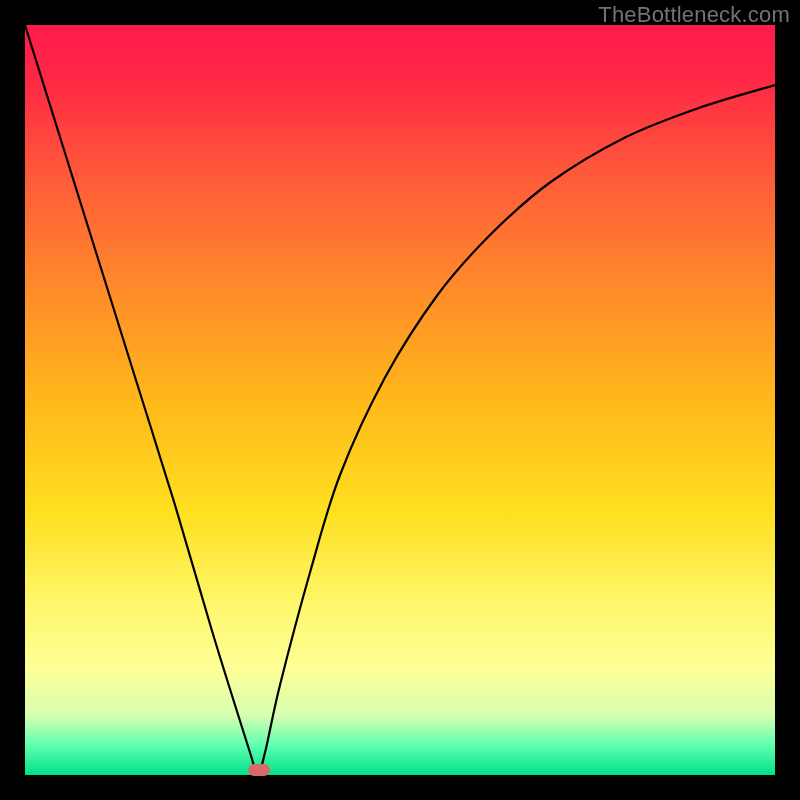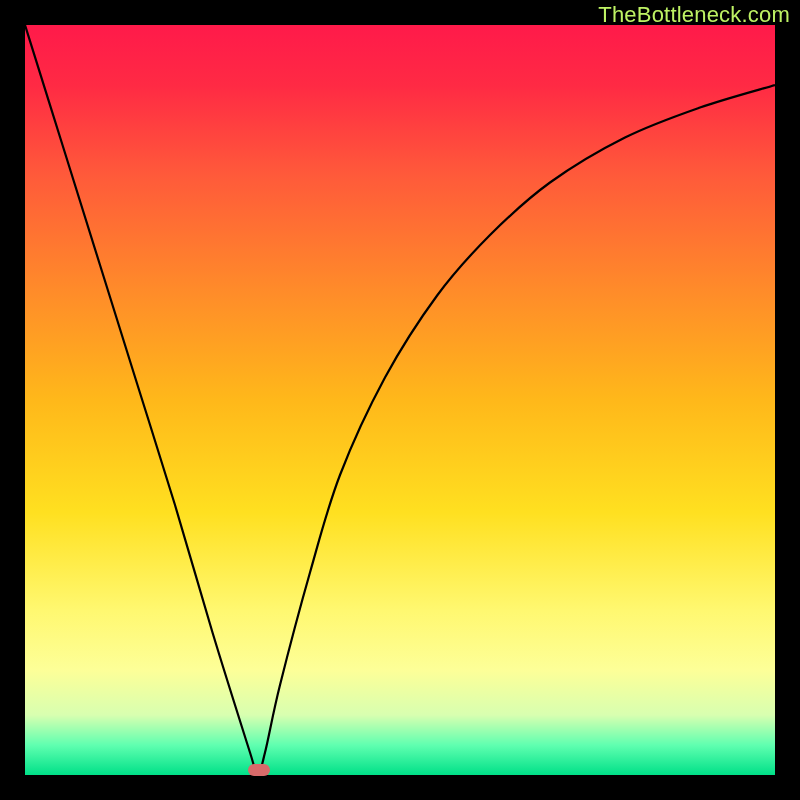--- a/index.html
+++ b/index.html
@@ -23,21 +23,21 @@
       #60ffb0 96%,
       #00e088 100%);
   }
   .attribution {
     position: absolute;
     top: 2px;
     right: 10px;
     font-family: Arial, Helvetica, sans-serif;
     font-size: 22px;
     font-weight: 500;
-    color: #bef264;
+    color: #737373;
     letter-spacing: 0.2px;
   }
   .curve {
     position: absolute;
     top: 25px;
     left: 25px;
     width: 750px;
     height: 750px;
   }
   .marker {

